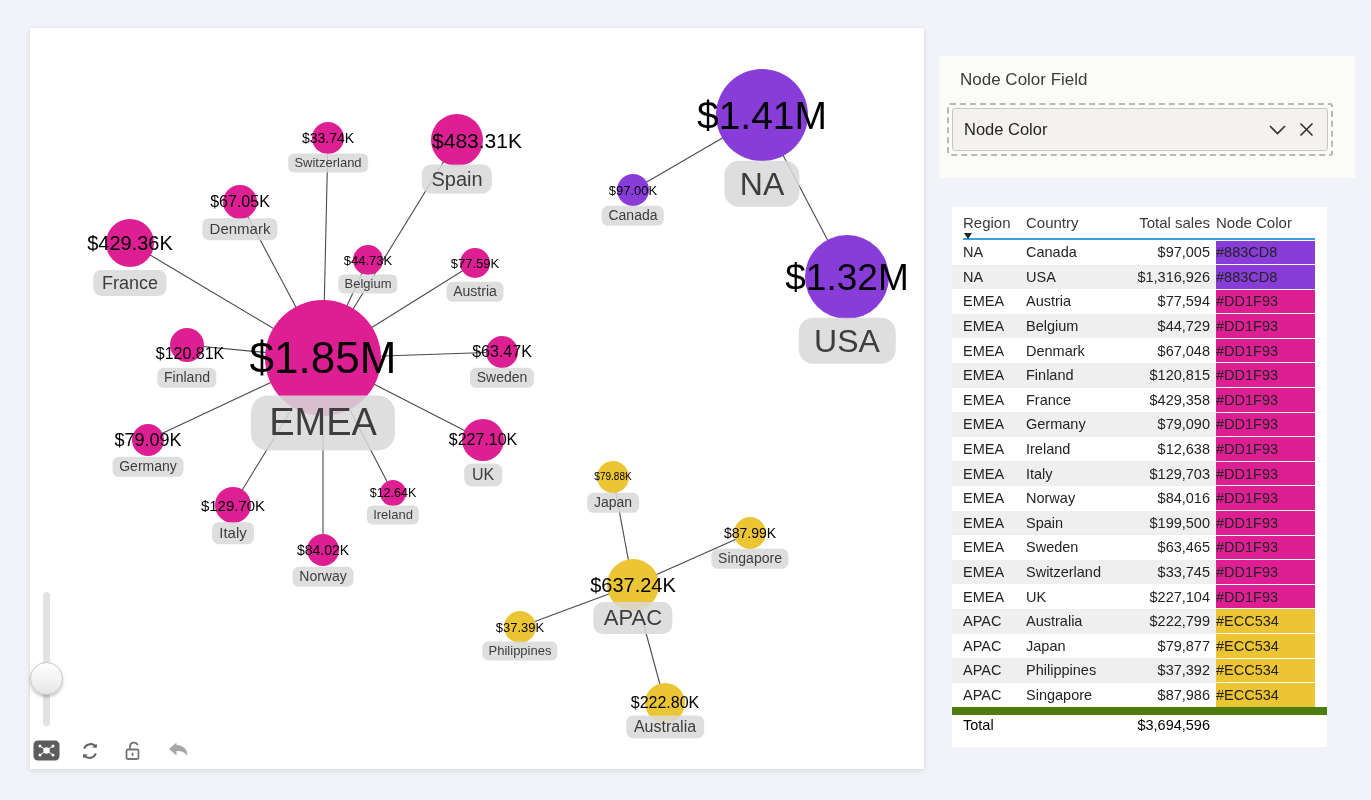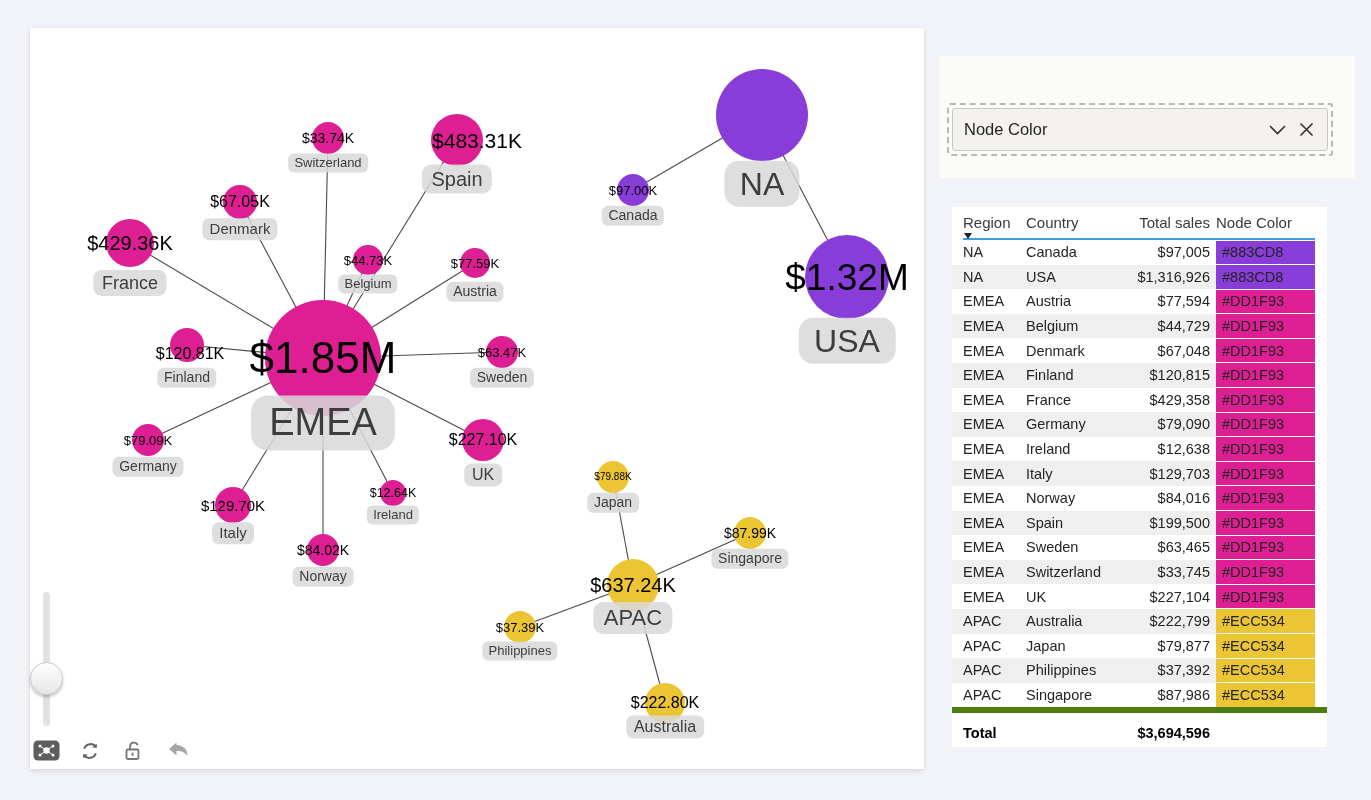--- a/index.html
+++ b/index.html
@@ -78,27 +78,27 @@
   }
   .trow{
     position:relative;display:grid;grid-template-columns:63px 100px 84px 6px 99px;
     height:24.6px;align-items:center;
     margin-left:-11px;margin-right:-12px;padding-left:11px;padding-right:12px;
   }
   .trow .stripe{position:absolute;left:0;top:0;bottom:0;width:275px;background:#efefef;z-index:0;}
   .trow > span, .trow > div.cell{position:relative;z-index:1;}
   .trow .sales{text-align:right;}
   .color-cell{
-    height:23.6px;display:flex;align-items:center;padding-left:6px;
+    height:23.6px;display:flex;align-items:center;
     box-sizing:border-box;color:#252423;
   }
   .total-row{
     display:grid;grid-template-columns:63px 100px 84px 6px 99px;
-    margin-left:-11px;margin-right:-12px;padding:12px 12px 0 11px;
-    border-top:6px solid #4d7c0f;font-weight:bold;color:#000;
+    margin-left:-11px;margin-right:-12px;padding:2px 12px 0 11px;
+    border-top:8px solid #4d7c0f;font-weight:normal;color:#000;
   }
   .total-row .sales{text-align:right;}
 </style>
 </head>
 <body>
 
 <div class="canvas">
   <div id="graph">
       <svg class="edges" width="894" height="741">
         <line x1="293" y1="330" x2="100" y2="215" stroke="#4a4a4a" stroke-width="1.1"></line>
@@ -140,38 +140,39 @@
       <div class="node-pill" style="left: 338px; top: 256px; font-size: 13px;">Belgium</div>
       <div class="node-value" style="left: 338px; top: 232px; font-size: 13px;">$44.73K</div>
       <div class="node-circle" style="left: 430px; top: 220px; width: 30px; height: 30px; background: rgb(221, 31, 147);"></div>
       <div class="node-pill" style="left: 445px; top: 264px; font-size: 14px;">Austria</div>
       <div class="node-value" style="left: 445px; top: 235px; font-size: 13px;">$77.59K</div>
       <div class="node-circle" style="left: 140px; top: 300px; width: 34px; height: 34px; background: rgb(221, 31, 147);"></div>
       <div class="node-pill" style="left: 157px; top: 350px; font-size: 14px;">Finland</div>
       <div class="node-value" style="left: 160px; top: 317px; font-size: 16px; margin-top: 9px;">$120.81K</div>
       <div class="node-circle" style="left: 456px; top: 308px; width: 32px; height: 32px; background: rgb(221, 31, 147);"></div>
       <div class="node-pill" style="left: 472px; top: 350px; font-size: 14px;">Sweden</div>
-      <div class="node-value" style="left: 472px; top: 324px; font-size: 13px;">$63.47K</div>
+      <div class="node-value" style="left: 472px; top: 324px; font-size: 16px;">$63.47K</div>
       <div class="node-circle" style="left: 102px; top: 396px; width: 32px; height: 32px; background: rgb(221, 31, 147);"></div>
       <div class="node-pill" style="left: 118px; top: 439px; font-size: 14px;">Germany</div>
-      <div class="node-value" style="left: 118px; top: 412px; font-size: 13px;">$79.09K</div>
+      <div class="node-value" style="left: 118px; top: 412px; font-size: 18px;">$79.09K</div>
       <div class="node-circle" style="left: 432px; top: 391px; width: 42px; height: 42px; background: rgb(221, 31, 147);"></div>
       <div class="node-pill" style="left: 453px; top: 447px; font-size: 16px;">UK</div>
       <div class="node-value" style="left: 453px; top: 412px; font-size: 16px;">$227.10K</div>
       <div class="node-circle" style="left: 185px; top: 459px; width: 36px; height: 36px; background: rgb(221, 31, 147);"></div>
       <div class="node-pill" style="left: 203px; top: 505px; font-size: 15px;">Italy</div>
       <div class="node-value" style="left: 203px; top: 477px; font-size: 15px;">$129.70K</div>
       <div class="node-circle" style="left: 350px; top: 452px; width: 26px; height: 26px; background: rgb(221, 31, 147);"></div>
       <div class="node-pill" style="left: 363px; top: 487px; font-size: 13px;">Ireland</div>
       <div class="node-value" style="left: 363px; top: 465px; font-size: 12.5px;">$12.64K</div>
       <div class="node-circle" style="left: 277px; top: 506px; width: 32px; height: 32px; background: rgb(221, 31, 147);"></div>
       <div class="node-pill" style="left: 293px; top: 549px; font-size: 14px;">Norway</div>
       <div class="node-value" style="left: 293px; top: 522px; font-size: 14px;">$84.02K</div>
       <div class="node-circle" style="left: 686px; top: 41px; width: 92px; height: 92px; background: rgb(136, 60, 216);"></div>
       <div class="node-pill" style="left: 732px; top: 156px; font-size: 32px;">NA</div>
+      <div class="node-value" style="left: 732px; top: 87px; font-size: 39px;">$1.41M</div>
       <div class="node-circle" style="left: 587px; top: 146px; width: 32px; height: 32px; background: rgb(136, 60, 216);"></div>
       <div class="node-pill" style="left: 603px; top: 188px; font-size: 14px;">Canada</div>
       <div class="node-value" style="left: 603px; top: 162px; font-size: 13px;">$97.00K</div>
       <div class="node-circle" style="left: 775px; top: 207px; width: 84px; height: 84px; background: rgb(136, 60, 216);"></div>
       <div class="node-pill" style="left: 817px; top: 313px; font-size: 32px;">USA</div>
       <div class="node-value" style="left: 817px; top: 249px; font-size: 37px;">$1.32M</div>
       <div class="node-circle" style="left: 577px; top: 531px; width: 52px; height: 52px; background: rgb(236, 197, 52);"></div>
       <div class="node-pill" style="left: 603px; top: 590px; font-size: 22px;">APAC</div>
       <div class="node-value" style="left: 603px; top: 557px; font-size: 20px;">$637.24K</div>
       <div class="node-circle" style="left: 567px; top: 433px; width: 32px; height: 32px; background: rgb(236, 197, 52);"></div>
@@ -231,20 +232,21 @@
       <span>
         <svg width="25" height="22" viewBox="0 0 25 22">
           <path d="M10.5 2.5 L3 9 l7.5 6.5 v-4.4 c5.2-.3 8.6 1.3 10.8 4.9 .4-6.8-3.6-10.6-10.8-11.1 z" fill="#a6a6a6"></path>
         </svg>
       </span>
     </button>
   </div>
 </div>
 
 <div class="field-panel">
+  <div class="panel-title">Node Color Field</div>
   <div class="dropzone">
     <div class="field-pill">
       <span class="flabel">Node Color</span>
       <span class="ficon">
         <svg width="17" height="10" viewBox="0 0 17 10" fill="none">
           <path d="M1 1 L8.5 8.5 L16 1" stroke="#323130" stroke-width="1.6"></path>
         </svg>
       </span>
       <span class="ficon">
         <svg width="15" height="15" viewBox="0 0 15 15" fill="none">

